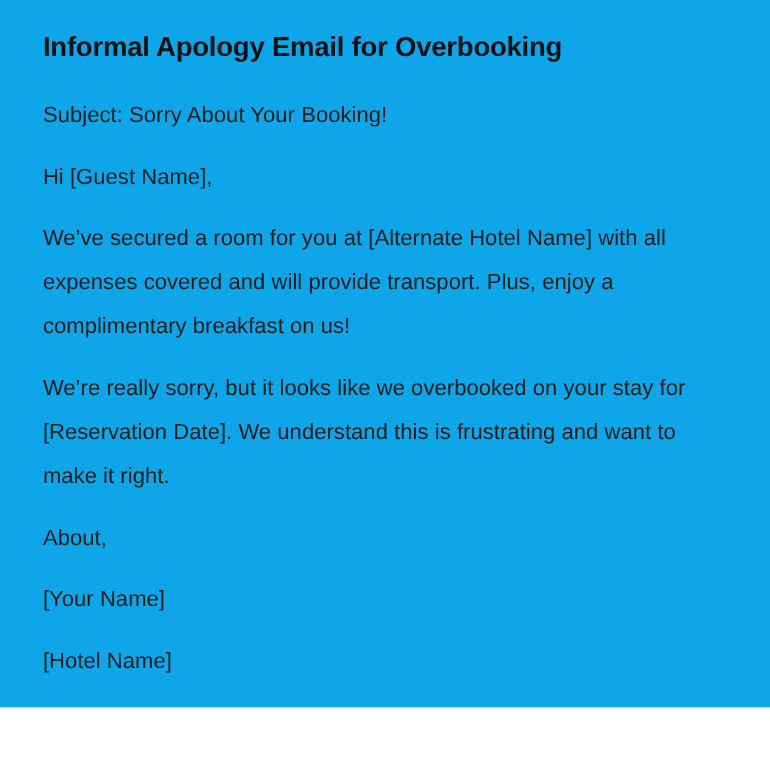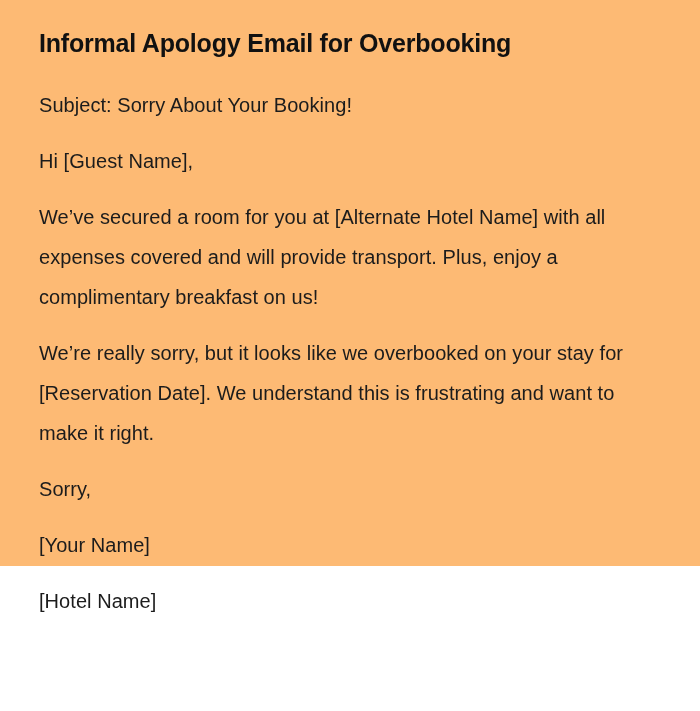--- a/index.html
+++ b/index.html
@@ -11,22 +11,22 @@
     width: 700px;
     height: 711px;
     overflow: hidden;
     font-family: "Liberation Sans", sans-serif;
     -webkit-font-smoothing: antialiased;
   }
 
   .page {
     box-sizing: border-box;
     width: 700px;
-    height: 566px;
-    background: #fdba74;
+    height: 643px;
+    background: #0ea5e9;
     padding: 22px 66px 0 39px;
   }
 
   .doc-title {
     margin: 0 0 0 0;
     font-family: "Liberation Sans", sans-serif;
     font-size: 25px;
     line-height: 30px;
     font-weight: bold;
     letter-spacing: -0.2px;
@@ -60,19 +60,19 @@
 
   <p class="body-block gap-after-title">Subject: Sorry About Your Booking!</p>
 
   <p class="body-block para">Hi [Guest Name],</p>
 
   <p class="body-block para">We’ve secured a room for you at [Alternate Hotel Name] with all expenses covered and will provide transport. Plus, enjoy a complimentary breakfast on us!</p>
 
   <p class="body-block para-first">We’re really sorry, but it looks like we overbooked on your stay for [Reservation Date]. We understand this is frustrating and want to make it right.</p>
 
 
-  <p class="body-block signoff">Sorry,</p>
+  <p class="body-block signoff">About,</p>
 
   <p class="body-block para">[Your Name]</p>
 
   <p class="body-block para">[Hotel Name]</p>
 
 </div>
 
 </body></html>

